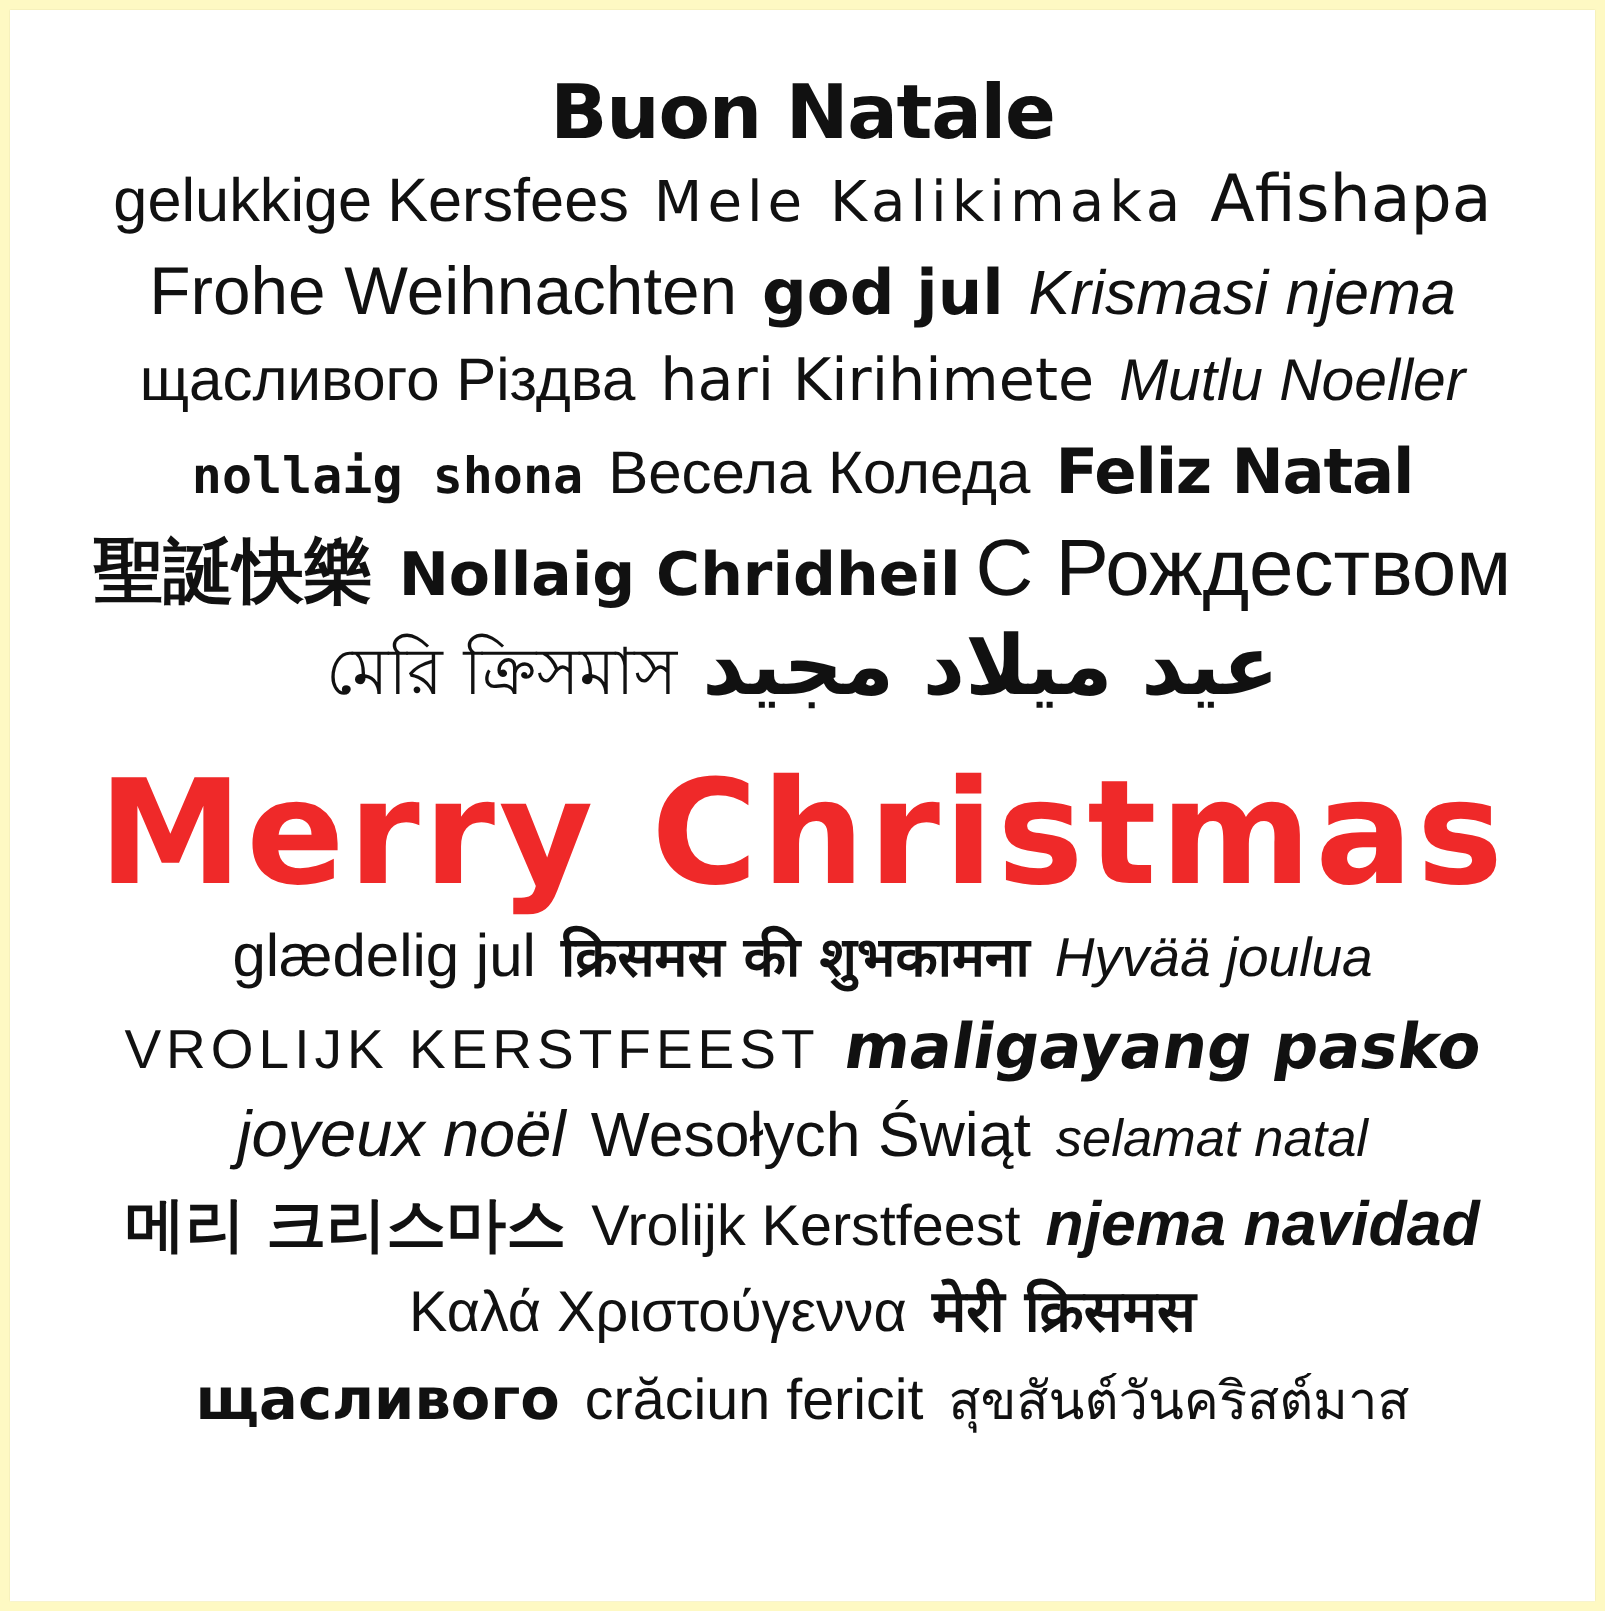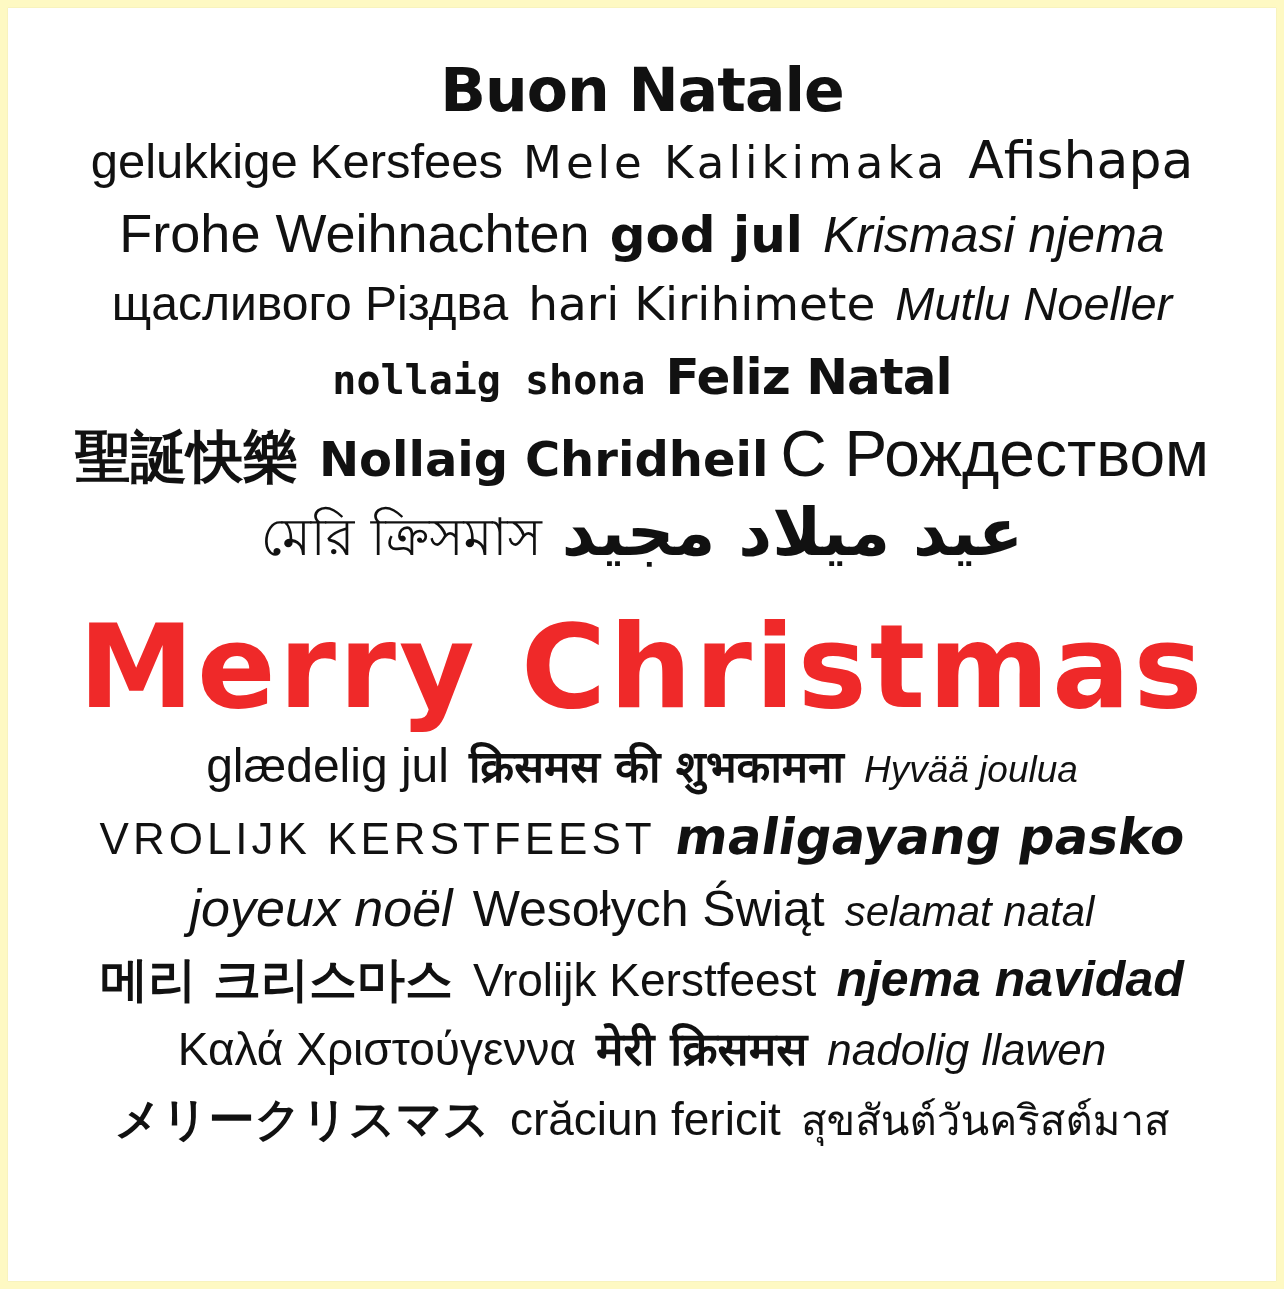--- a/index.html
+++ b/index.html
@@ -117,20 +117,21 @@
     </div>
 
     <div class="line r4">
       <span class="w f-lib" style="font-size:48px;">щасливого Різдва</span>
       <span class="w f-sans gap-m" style="font-size:47px;">hari Kirihimete</span>
       <span class="w f-lib-i gap-m" style="font-size:47px;">Mutlu Noeller</span>
     </div>
 
     <div class="line r5">
       <span class="w f-mono-b" style="font-size:40px;">nollaig shona</span>
+      <span class="w f-lib gap-m" style="font-size:48px;">Весела Коледа</span>
       <span class="w f-sans-b gap-m sp-tight" style="font-size:50px;text-align:right;">Feliz Natal</span>
     </div>
 
     <div class="line r6">
       <span class="w f-sans-b" style="font-size:56px;">聖誕快樂</span>
       <span class="w f-sans-b gap-m" style="font-size:48px;">Nollaig Chridheil</span>
       <span class="w f-lib gap-s" style="font-size:64px;">С Рождеством</span>
     </div>
 
     <div class="line r7">
@@ -138,21 +139,21 @@
       <span class="w f-sans-b gap-l" style="font-size:66px;">عيد ميلاد مجيد</span>
     </div>
 
     <div class="hero rbig">
       <span class="hero-text" style="color:#ef2929;">Merry Christmas</span>
     </div>
 
     <div class="line r9">
       <span class="w f-lib" style="font-size:48px;">glædelig jul</span>
       <span class="w f-sans-b gap-m" style="font-size:44px;">क्रिसमस की शुभकामना</span>
-      <span class="w f-lib-i gap-m" style="font-size:37px;">Hyvää joulua</span>
+      <span class="w f-lib-i gap-m" style="font-size:44px;">Hyvää joulua</span>
     </div>
 
     <div class="line r10">
       <span class="w f-lib caps sp-wide" style="font-size:44px;">Vrolijk Kerstfeest</span>
       <span class="w f-sans-b gap-m skew" style="font-size:50px;">maligayang pasko</span>
     </div>
 
     <div class="line r11">
       <span class="w f-lib-i" style="font-size:52px;">joyeux noël</span>
       <span class="w f-lib gap-m" style="font-size:50px;">Wesołych Świąt</span>
@@ -161,23 +162,22 @@
 
     <div class="line r12">
       <span class="w f-sans-b" style="font-size:48px;">메리 크리스마스</span>
       <span class="w f-lib gap-m" style="font-size:46px;">Vrolijk Kerstfeest</span>
       <span class="w f-lib-bi gap-m" style="font-size:50px;">njema navidad</span>
     </div>
 
     <div class="line r13">
       <span class="w f-lib" style="font-size:46px;">Καλά Χριστούγεννα</span>
       <span class="w f-sans-b gap-m" style="font-size:46px;">मेरी क्रिसमस</span>
-      <span class="w f-lib-i gap-m" style="font-size:44px;">nadolig llawen</span>
     </div>
 
     <div class="line r14">
-      <span class="w f-sans-b" style="font-size:46px;">メリークリスマス</span>
+      <span class="w f-sans-b" style="font-size:46px;">щасливого</span>
       <span class="w f-lib gap-m" style="font-size:46px;">crăciun fericit</span>
       <span class="w f-sans gap-m" style="font-size:42px;">สุขสันต์วันคริสต์มาส</span>
     </div>
 
   </div>
 </div>
 
 </body></html>

